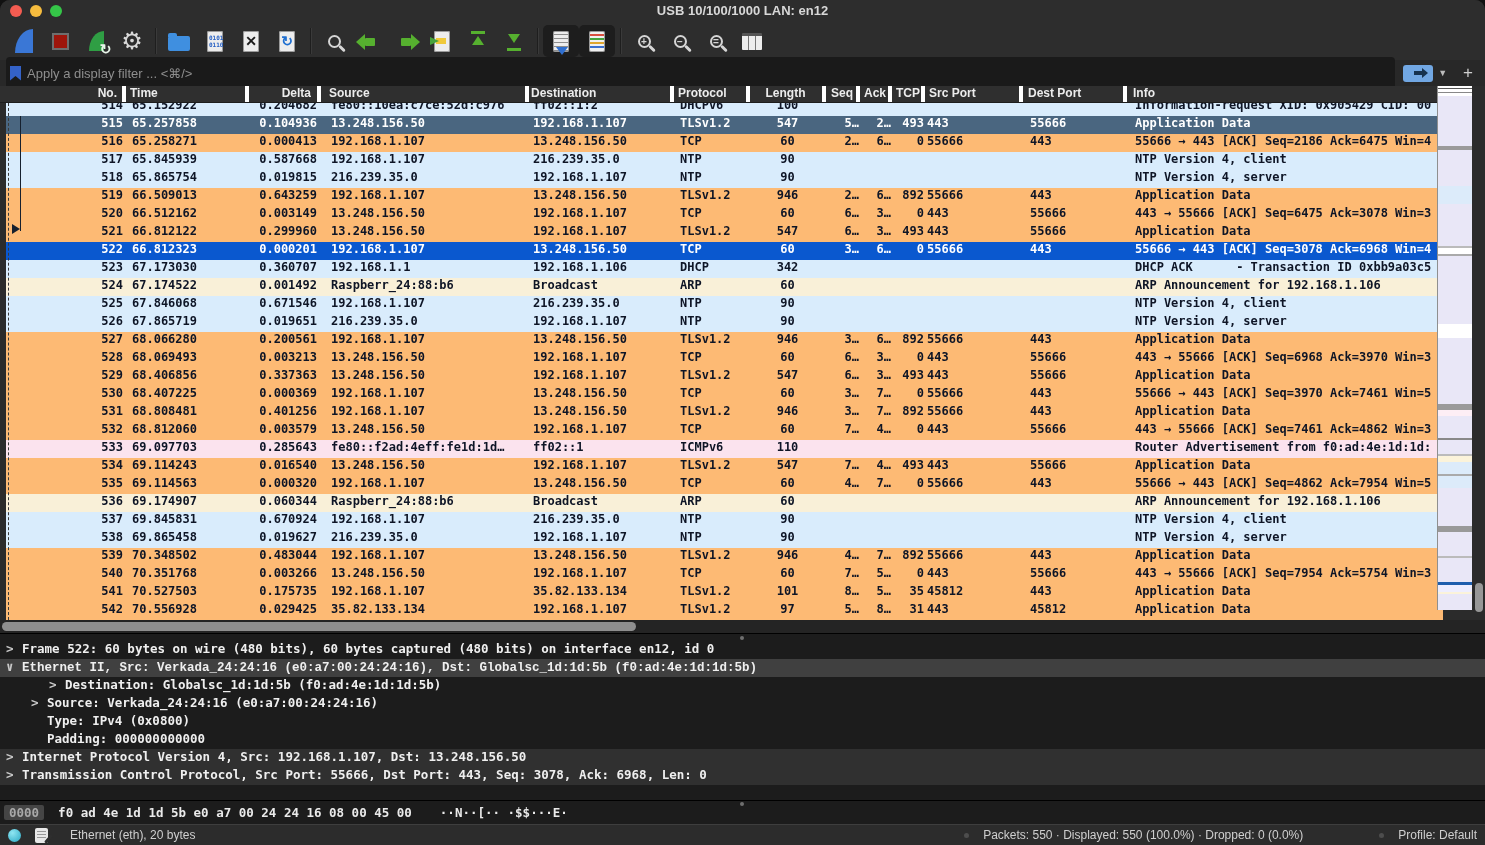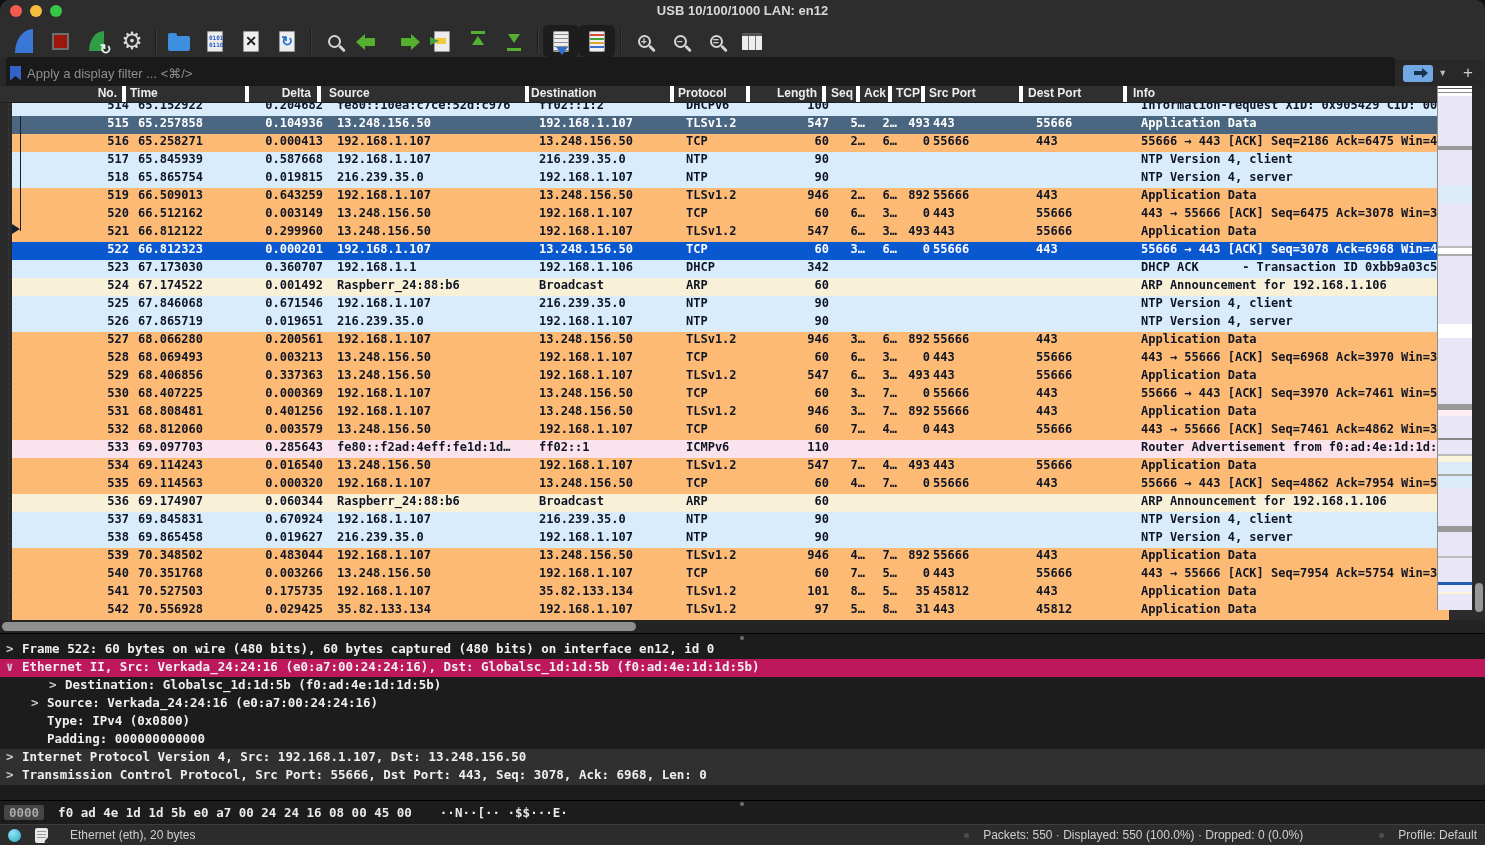--- a/index.html
+++ b/index.html
@@ -70,32 +70,32 @@
   .fapply .ar::after{content:"";position:absolute;left:8px;top:-3px;border-left:6px solid #16324f;border-top:5px solid transparent;border-bottom:5px solid transparent;}
   .fcaret{color:#bcbcbc;font-size:9px;margin-left:5px;}
   .fplus{color:#cfcfcf;font-size:17px;margin-left:16px;margin-right:6px;}
 
   
   .listarea{position:absolute;left:0;top:86px;width:1485px;height:534px;background:#2b2b2b;overflow:hidden;}
   .colhead{position:absolute;left:0;top:0;width:1437px;height:17px;background:#2f2f2f;white-space:nowrap;overflow:hidden;border-bottom:1px solid #1d1d1d;}
   .hc{display:inline-block;height:17px;line-height:15px;font:bold 12px "Liberation Sans",sans-serif;color:#ececec;
       border-left:4px solid #ffffff;padding-left:4px;overflow:hidden;vertical-align:top;white-space:pre;}
   .hc:first-child{border-left:none;}
-  .rows{position:absolute;left:12px;top:17px;width:1437px;height:619px;overflow:hidden;background:#e7e4f7;}
+  .rows{position:absolute;left:6px;top:17px;width:1437px;height:619px;overflow:hidden;background:#e7e4f7;}
   .rowscroll{margin-top:-5px;}
   .prow{width:1437px;height:18px;line-height:18px;white-space:nowrap;overflow:hidden;
         font:bold 12px "DejaVu Sans Mono",monospace;color:#0e1526;}
   .pc{display:inline-block;height:18px;overflow:hidden;vertical-align:top;white-space:pre;}
   .c0{width:122px;text-align:right;padding-right:5px;}
   .c1{width:123px;padding-left:4px;}
   .c2{width:72px;text-align:right;padding-right:6px;}
   .c3{width:208px;padding-left:8px;}
   .c4{width:145px;padding-left:2px;}
   .c5{width:76px;padding-left:4px;}
-  .c6{width:76px;text-align:right;padding-right:5px;}
+  .c6{width:76px;text-align:center;padding-right:5px;}
   .c7{width:34px;text-align:right;padding-right:3px;}
   .c8{width:32px;text-align:right;padding-right:3px;}
   .c9{width:33px;text-align:right;padding-right:3px;}
   .c10{width:98px;}
   .c11{width:104px;padding-left:5px;}
   .c12{width:314px;padding-left:6px;}
   .udp{background:#d9ecfc;}
   .tcp{background:#fdba74;}
   .arp{background:#f9f0d8;}
   .icmp{background:#fbe3ee;}
@@ -119,21 +119,21 @@
 
   
   .hscroll{position:absolute;left:0;top:620px;width:1485px;height:13px;background:#242424;}
   .hthumb{position:absolute;left:2px;top:2px;width:634px;height:9px;border-radius:4.5px;background:#8f8f8f;}
 
   
   .details{position:absolute;left:0;top:633px;width:1485px;height:167px;background:#1c1c1c;border-top:1px solid #000;padding-top:7px;}
   .details::before{content:"";position:absolute;left:740px;top:2px;width:4px;height:4px;border-radius:50%;background:#6f6f6f;}
   .dline{height:18px;line-height:18px;font:bold 12.5px "DejaVu Sans Mono",monospace;color:#efefef;white-space:pre;overflow:hidden;}
   .dline .darr{display:inline-block;width:16px;color:#c9c9c9;text-align:left;}
-  .bg-strong{background:#be185d;}
+  .bg-strong{background:#404040;font-family:Liberation Mono, monospace;}
   .bg-subtle{background:#303030;}
 
   
   .hexpane{position:absolute;left:0;top:800px;width:1485px;height:24px;background:#1c1c1c;border-top:1px solid #000;
            display:flex;align-items:center;font:bold 12.5px "DejaVu Sans Mono",monospace;color:#eaeaea;}
   .hexpane::before{content:"";position:absolute;left:740px;top:1px;width:4px;height:4px;border-radius:50%;background:#6f6f6f;}
   .hexoff{background:#454545;color:#a8a8a8;padding:0 5px;margin-left:4px;border-radius:2px;}
   .hexbytes{margin-left:14px;}
   .hexascii{margin-left:28px;}
 

